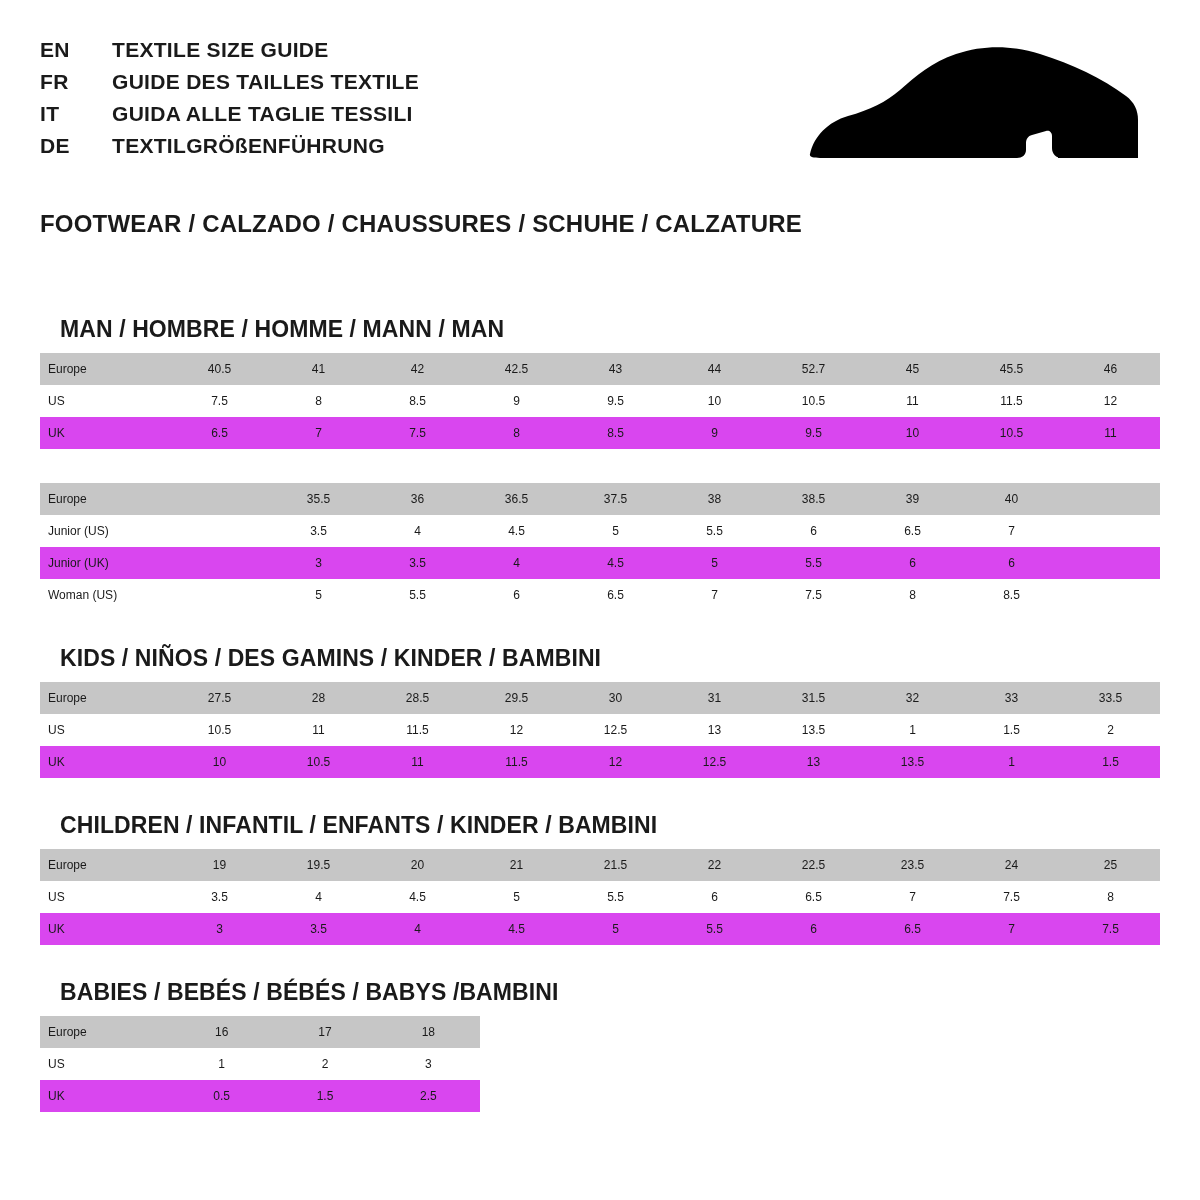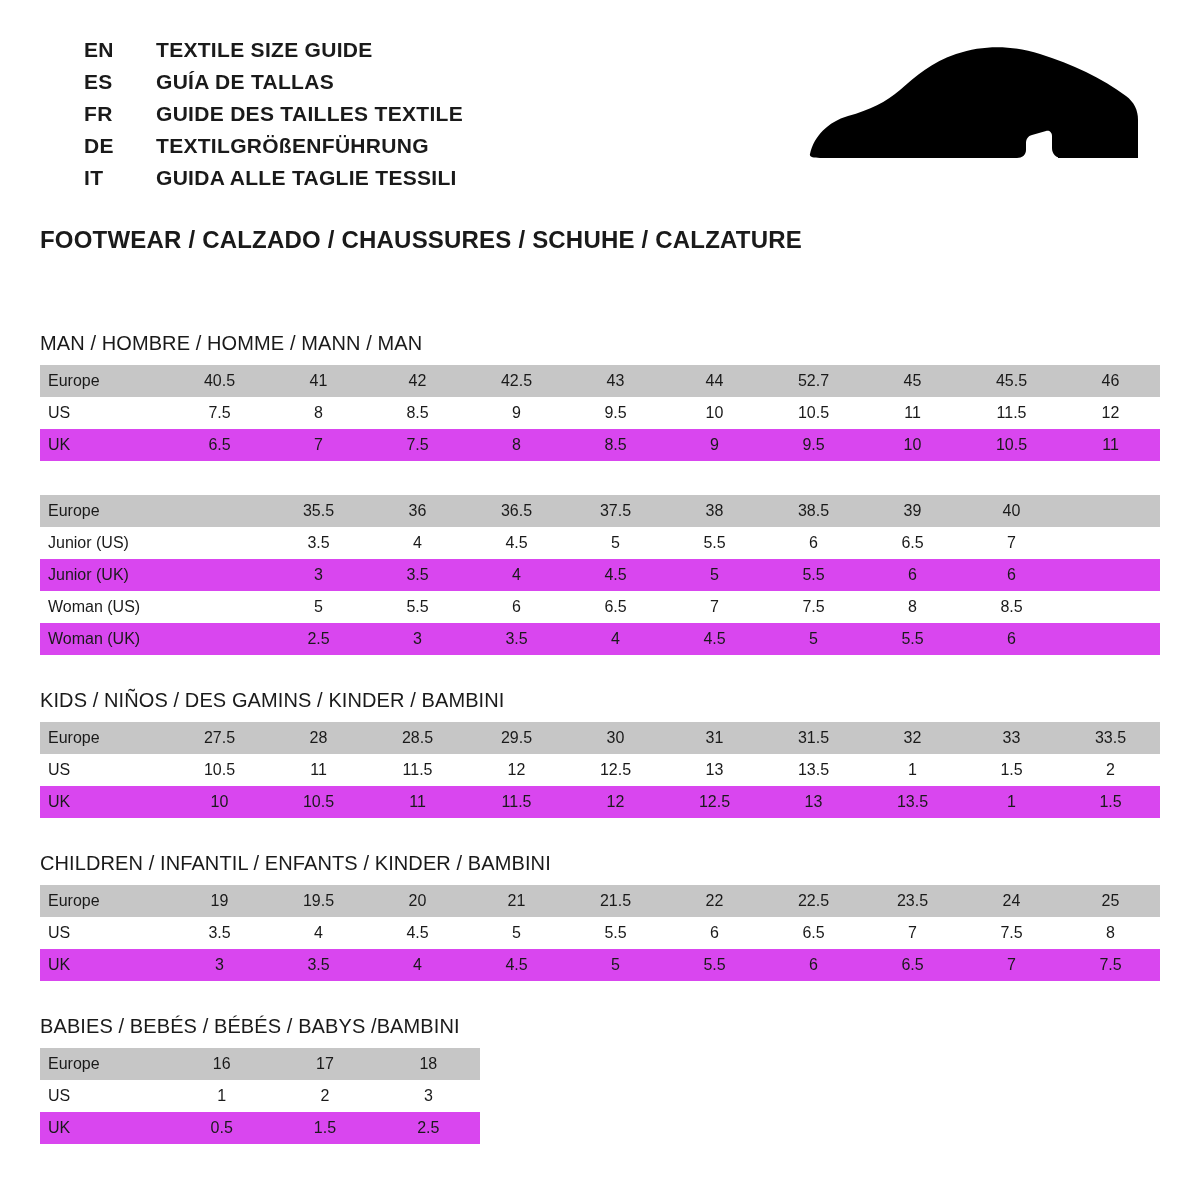--- a/index.html
+++ b/index.html
@@ -28,21 +28,21 @@
     gap: 8px;
     padding-top: 4px;
   }
   .lang-row {
     display: flex;
     align-items: baseline;
     font-weight: bold;
     font-size: 21px;
     letter-spacing: 0.3px;
   }
-  .lang-code { width: 72px; flex: none; margin-left: 44px; }
+  .lang-code { width: 72px; flex: none; }
   .lang-title { white-space: nowrap; }
 
   .shoe-wrap {
     width: 360px;
     padding-right: 20px;
     padding-top: 10px;
     display: flex;
     justify-content: center;
   }
 
@@ -50,29 +50,30 @@
     margin-top: 36px;
     font-weight: bold;
     font-size: 24px;
     letter-spacing: 0.2px;
   }
 
   
   .block { margin-top: 34px; }
   .block.first { margin-top: 78px; }
   .block-title {
-    font-weight: normal;
-    font-size: 20px;
+    font-weight: bold;
+    font-size: 23px;
     margin-bottom: 10px;
     letter-spacing: 0.1px;
+    margin-left: 20px;
   }
   table {
     border-collapse: collapse;
     table-layout: fixed;
-    font-size: 16px;
+    font-size: 12px;
   }
   table.full { width: 1120px; }
   table.babies { width: 440px; }
   td, th {
     height: 32px;
     padding: 0;
     text-align: center;
     font-weight: normal;
     vertical-align: middle;
   }
@@ -90,34 +91,30 @@
 
 <div class="page">
 
   <div class="header">
     <div class="lang-block">
       <div class="lang-row">
         <span class="lang-code">EN</span>
         <span class="lang-title">TEXTILE SIZE GUIDE</span>
       </div>
       <div class="lang-row">
-        <span class="lang-code">ES</span>
-        <span class="lang-title">GUÍA DE TALLAS</span>
-      </div>
-      <div class="lang-row">
         <span class="lang-code">FR</span>
         <span class="lang-title">GUIDE DES TAILLES TEXTILE</span>
       </div>
       <div class="lang-row">
+        <span class="lang-code">IT</span>
+        <span class="lang-title">GUIDA ALLE TAGLIE TESSILI</span>
+      </div>
+      <div class="lang-row">
         <span class="lang-code">DE</span>
         <span class="lang-title">TEXTILGRÖßENFÜHRUNG</span>
-      </div>
-      <div class="lang-row">
-        <span class="lang-code">IT</span>
-        <span class="lang-title">GUIDA ALLE TAGLIE TESSILI</span>
       </div>
     </div>
 
     <div class="shoe-wrap">
       <svg width="340" height="130" viewBox="0 0 340 130" aria-hidden="true">
         <path fill="#000000" d="M10 110 C14 92 28 78 48 72 C70 66 86 58 100 46 C116 32 132 18 156 10
           C186 0 214 2 240 10 C272 20 302 34 326 52 C334 58 338 66 338 76 L338 104
           C338 110 334 114 328 114 L262 114 C256 114 252 110 252 104 L252 92
           C252 88 249 86 246 87 L232 91 C228 92 226 95 226 99 L226 106
           C226 111 222 114 217 114 L20 114 C13 114 9 113 10 110 Z"></path>
@@ -221,33 +218,20 @@
         <td class="rowlabel">Woman (US)</td>
         <td></td>
         <td>5</td>
         <td>5.5</td>
         <td>6</td>
         <td>6.5</td>
         <td>7</td>
         <td>7.5</td>
         <td>8</td>
         <td>8.5</td>
-        <td></td>
-      </tr>
-      <tr class="alt">
-        <td class="rowlabel">Woman (UK)</td>
-        <td></td>
-        <td>2.5</td>
-        <td>3</td>
-        <td>3.5</td>
-        <td>4</td>
-        <td>4.5</td>
-        <td>5</td>
-        <td>5.5</td>
-        <td>6</td>
         <td></td>
       </tr>
     </tbody>
       </table>
   </div>
 
   <div class="block">
     <div class="block-title">KIDS / NIÑOS / DES GAMINS / KINDER / BAMBINI</div>
     <table class="full">
       <tbody>

